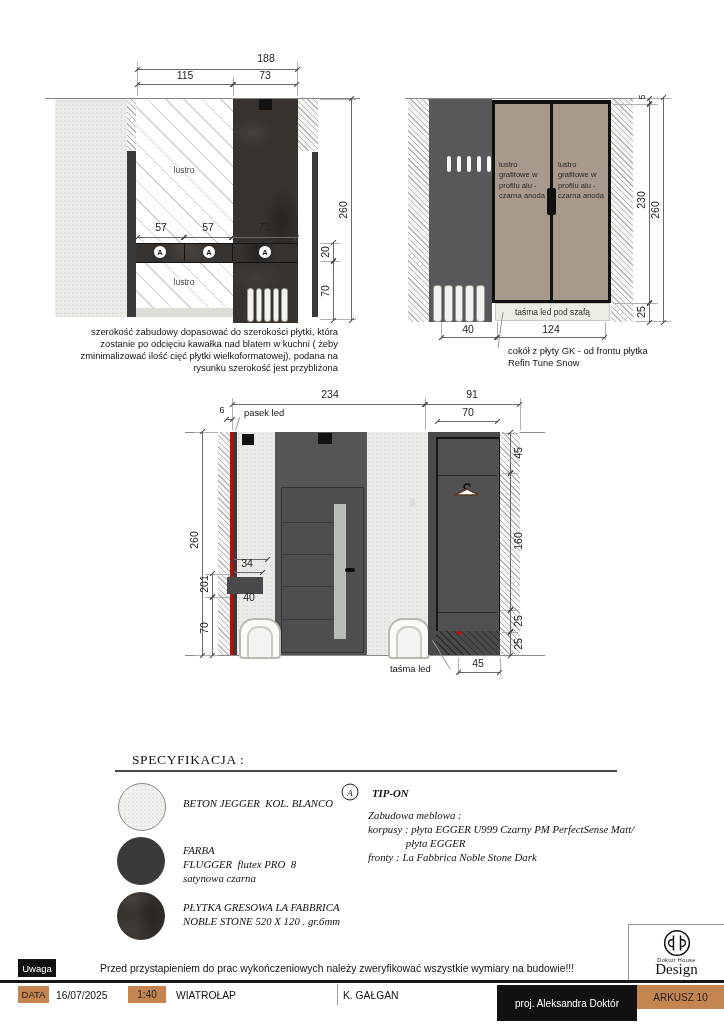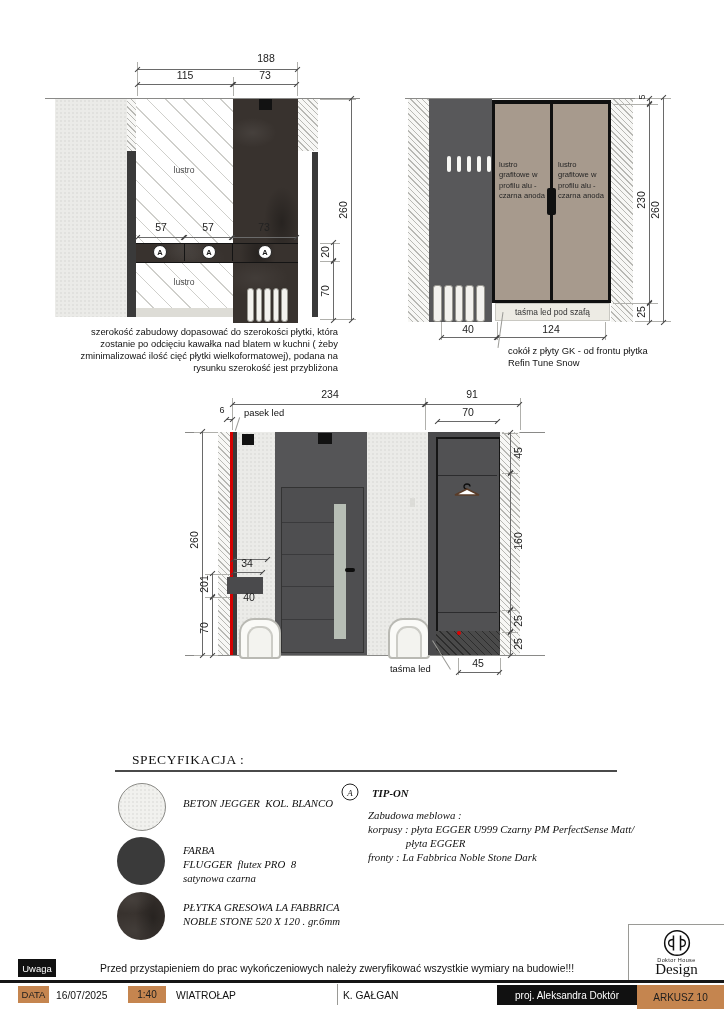--- a/index.html
+++ b/index.html
@@ -339,21 +339,21 @@
     <div class="badge-tan" style="left:18px;top:986px;width:31px;height:17px;font-size:9.5px;">
         <span>DATA</span>
       </div>
     <div class="tb-text" style="left:56px;top:990px;">16/07/2025</div>
     <div class="badge-tan" style="left:128px;top:986px;width:38px;height:17px;">
         <span>1:40</span>
       </div>
     <div class="tb-text" style="left:176px;top:990px;">WIATROŁAP</div>
     <div class="abs" style="left:337px;top:984px;width:1px;height:21px;background:#9a9a96;"></div>
     <div class="tb-text" style="left:343px;top:990px;">K. GAŁGAN</div>
-    <div class="badge-black" style="left:497px;top:985px;width:140px;height:20px;">
+    <div class="badge-black" style="left:497px;top:985px;width:140px;height:36px;">
         <span>proj. Aleksandra Doktór</span>
       </div>
     <div class="badge-tan" style="left:637px;top:985px;width:87px;height:24px;">
         <span>ARKUSZ 10</span>
       </div>
   </div>
 
 </div>
 
 </body></html>

